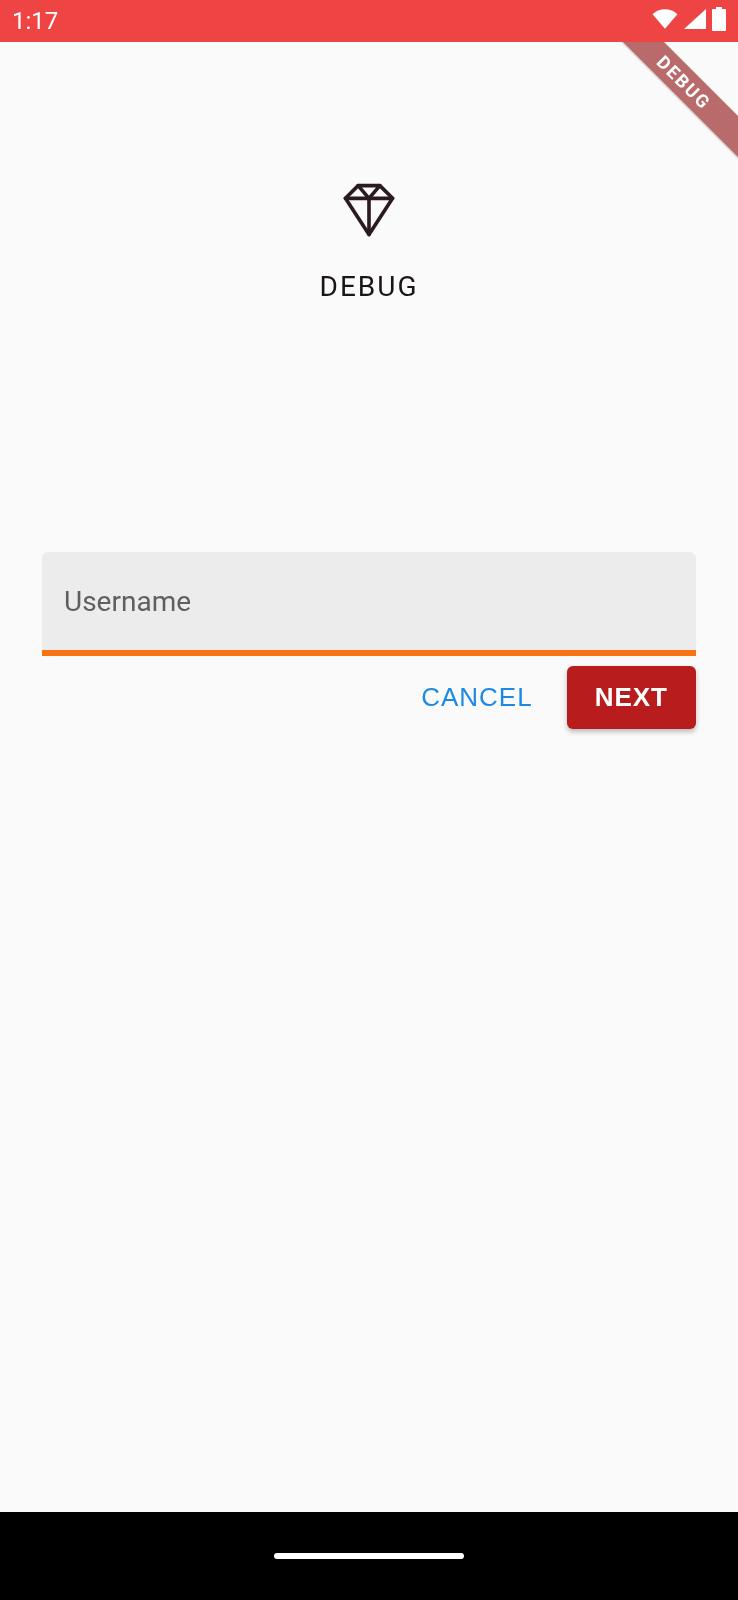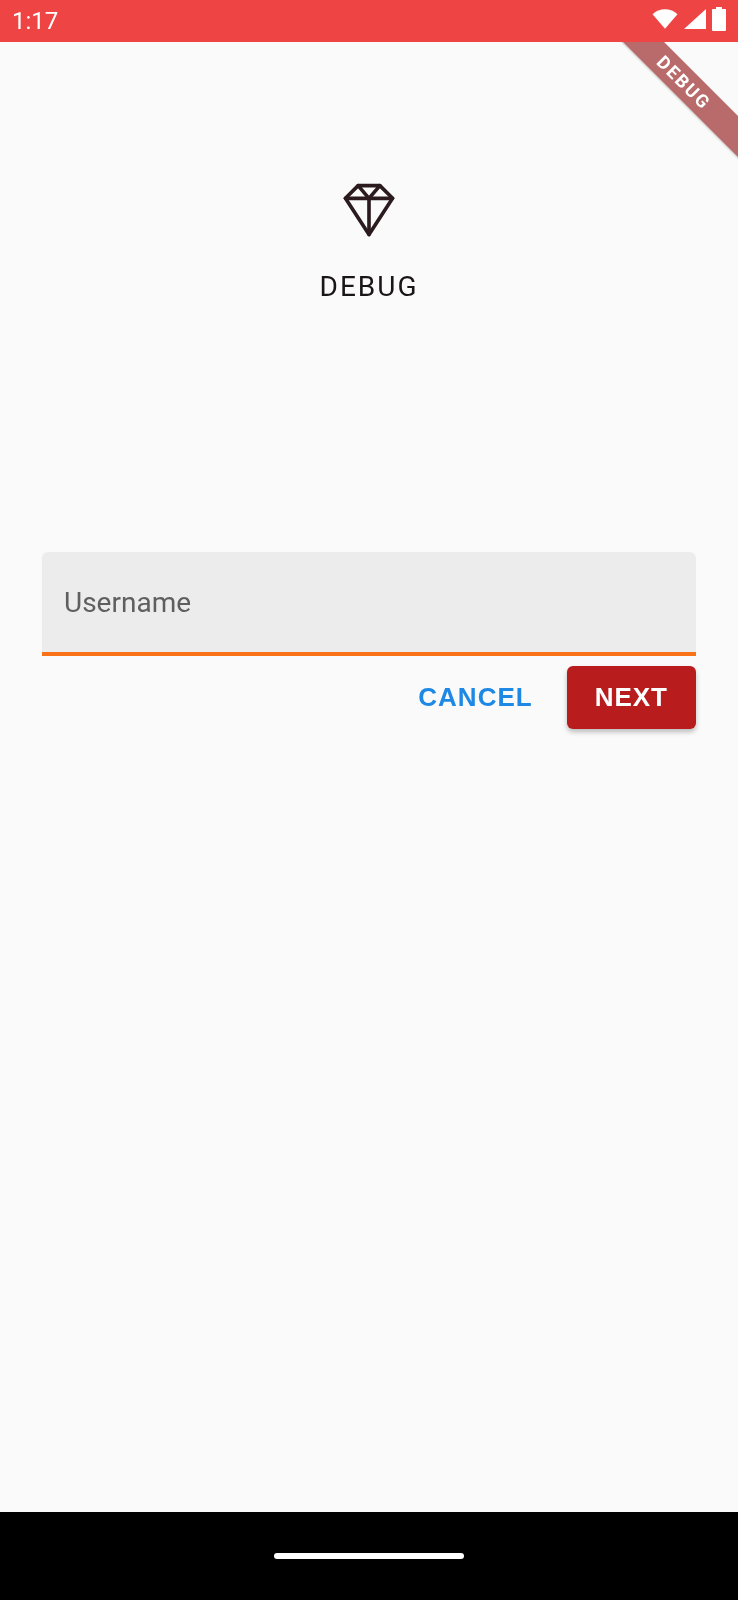--- a/index.html
+++ b/index.html
@@ -67,21 +67,21 @@
       position: absolute;
       top: 510px;
       left: 42px;
       right: 42px;
     }
     .text-field {
       position: relative;
       width: 100%;
       background: #ececec;
       border: none;
-      border-bottom: 4px solid #f97316;
+      border-bottom: 6px solid #f97316;
       border-radius: 6px 6px 0 0;
       height: 104px;
     }
     .text-field input {
       width: 100%;
       height: 100%;
       background: transparent;
       border: none;
       outline: none;
       font-size: 28px;
@@ -103,21 +103,21 @@
       justify-content: flex-end;
       align-items: center;
       margin-top: 10px;
       gap: 16px;
     }
     .flat-button {
       border: none;
       background: transparent;
       color: #1e88e5;
       font-size: 26px;
-      font-weight: 700;
+      font-weight: 400;
       letter-spacing: 1px;
       padding: 16px 18px;
       cursor: pointer;
     }
     .raised-button {
       border: none;
       background: #b91c1c;
       color: #fff;
       font-size: 26px;
       font-weight: 600;

